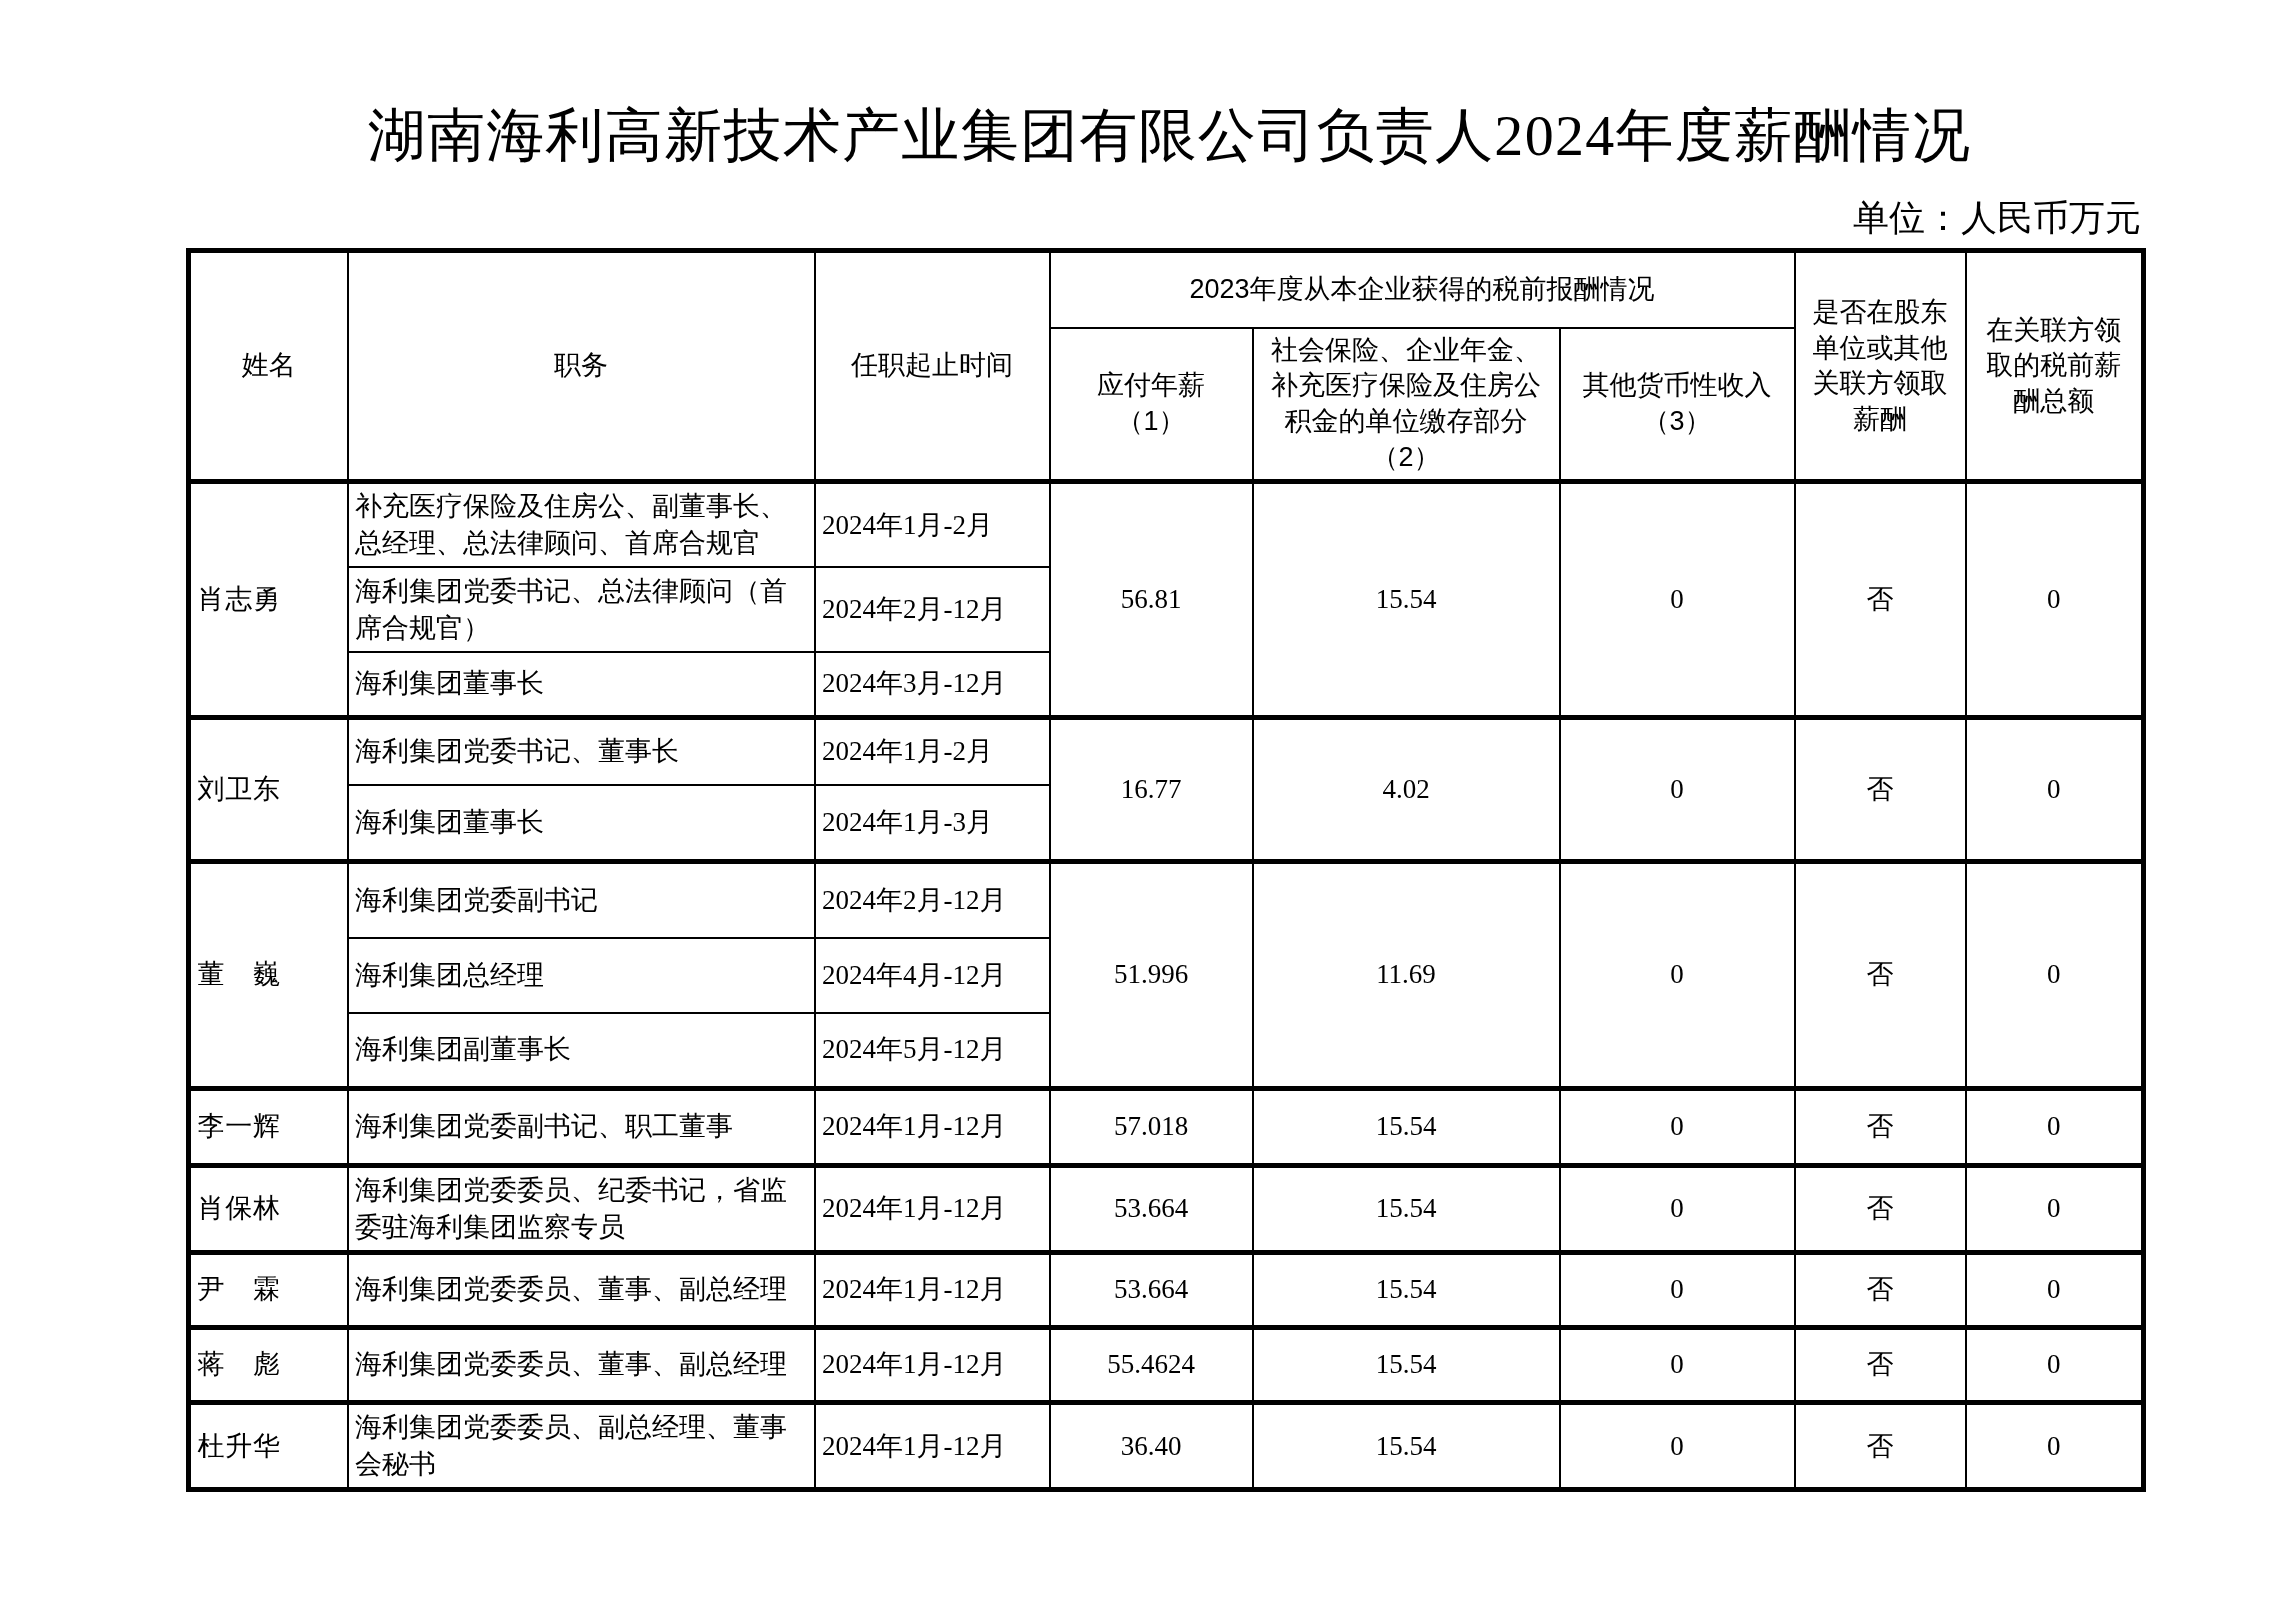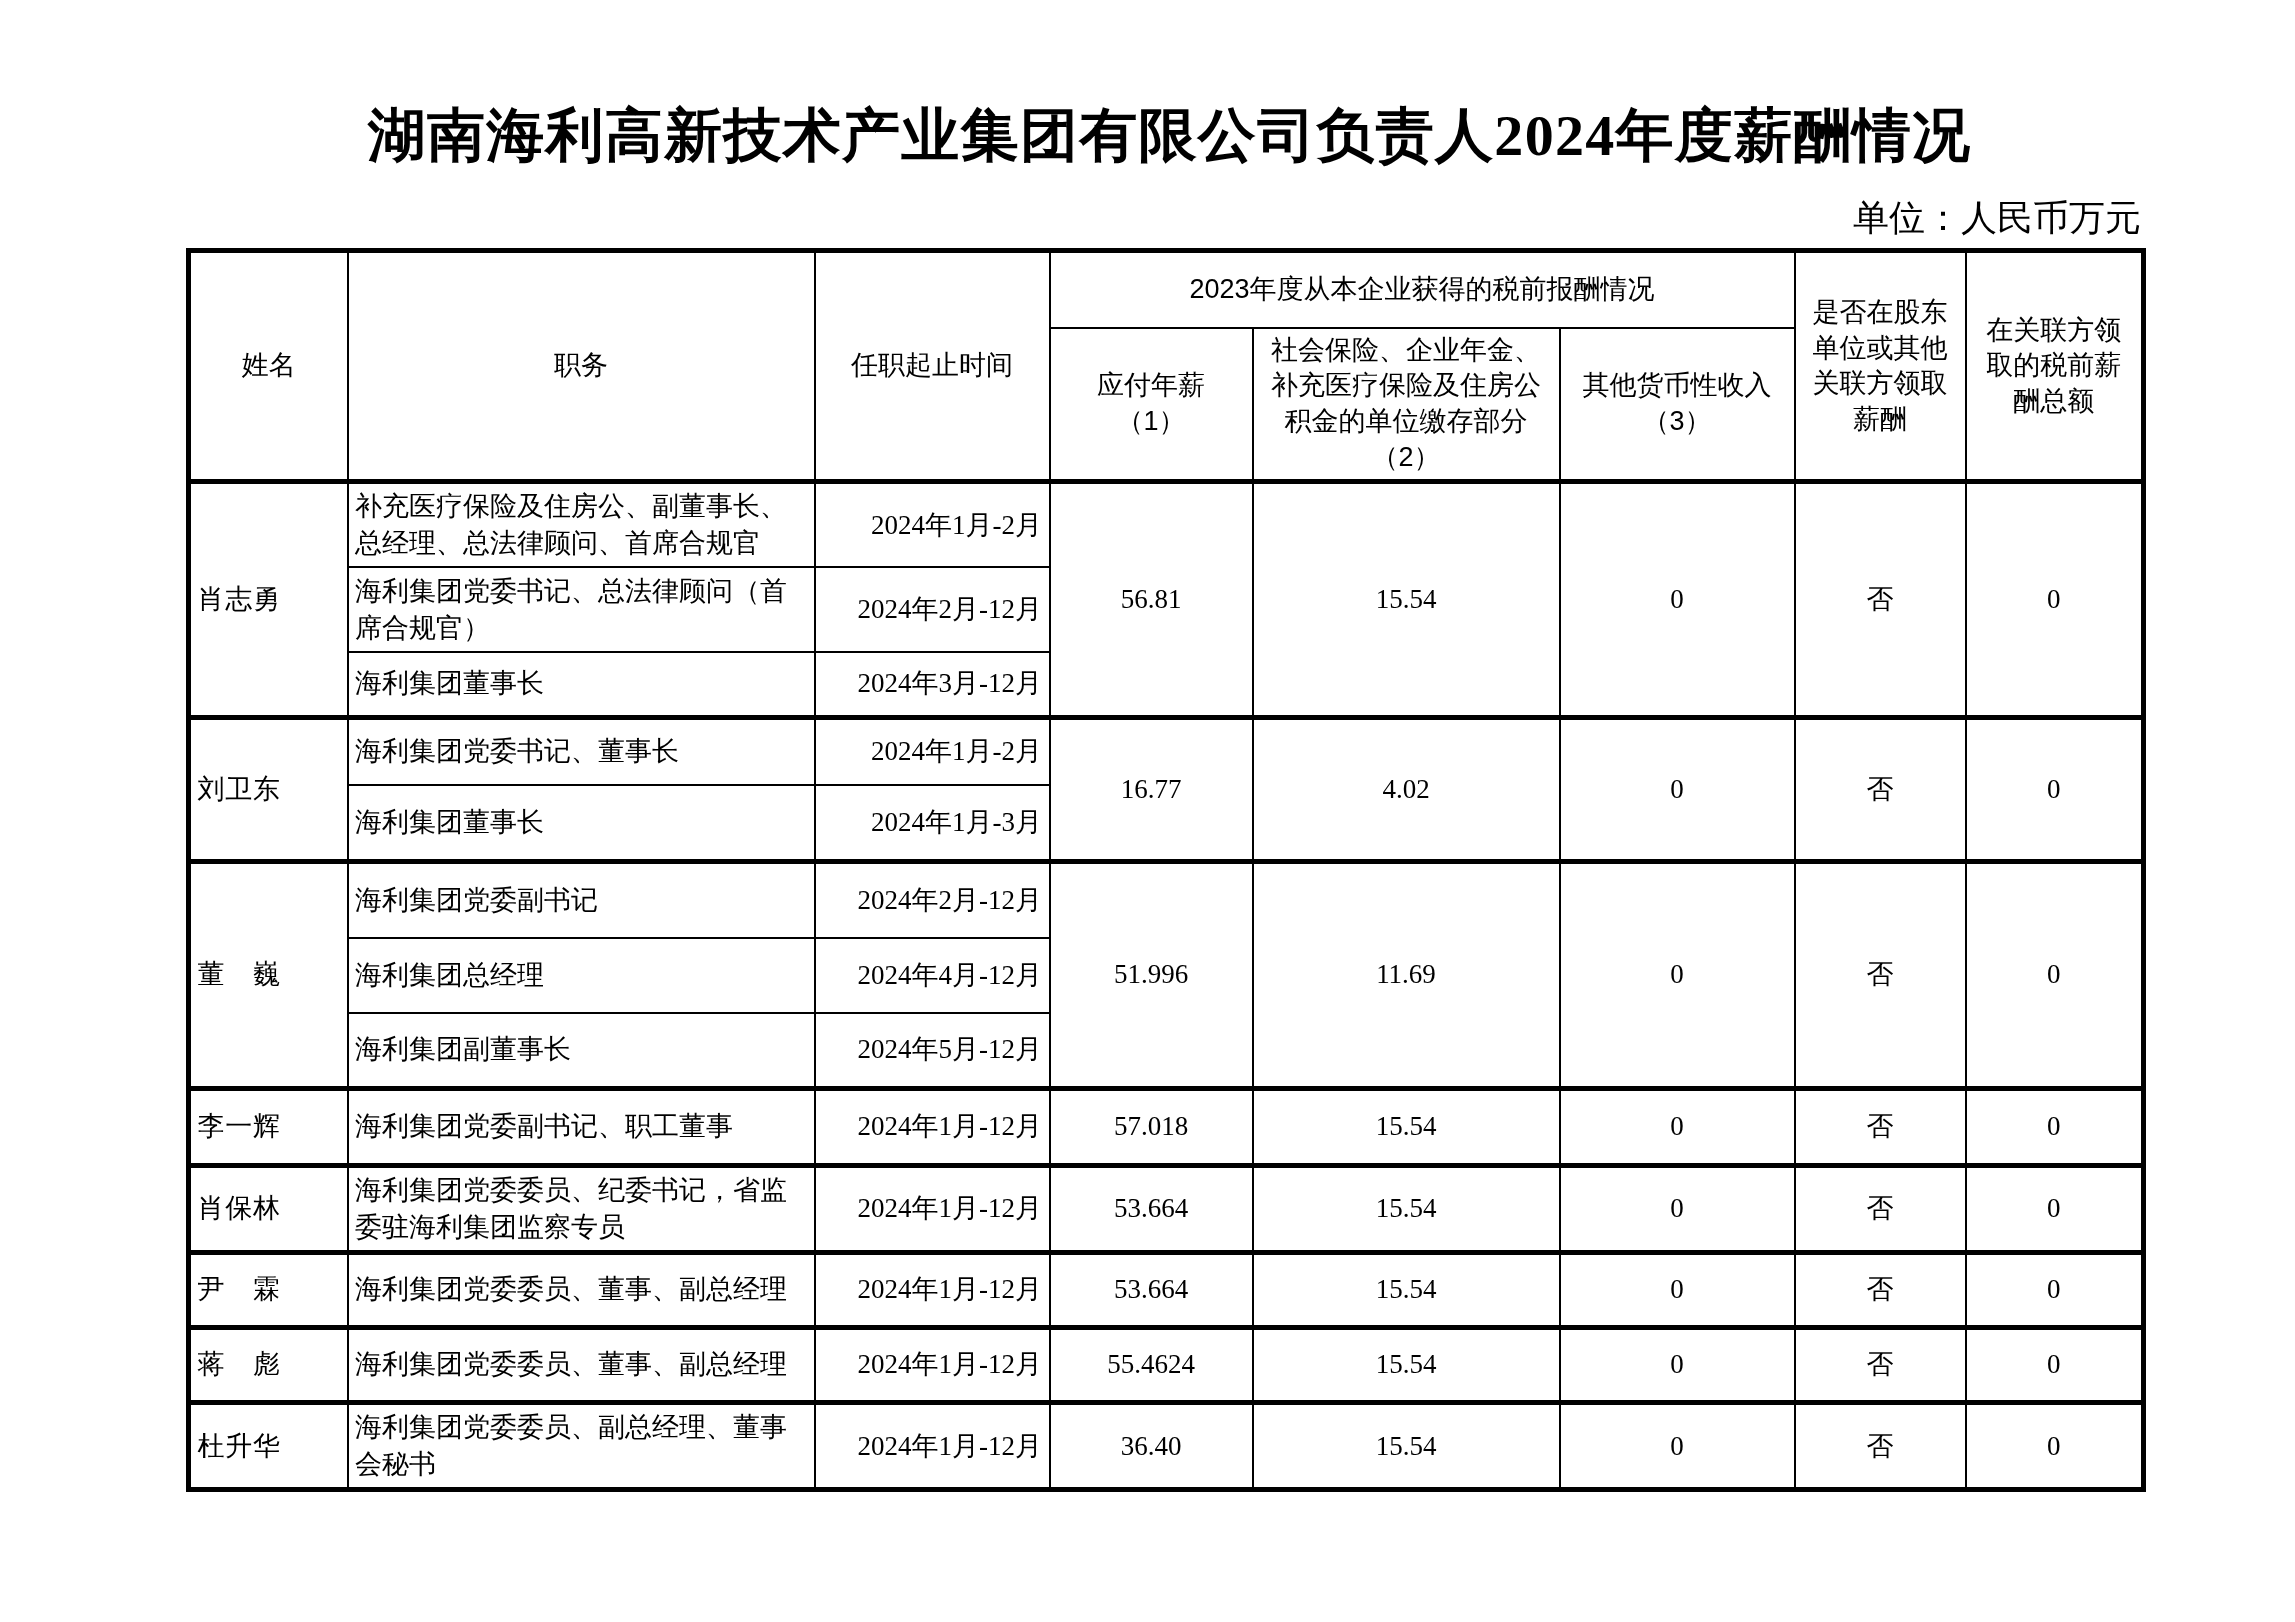--- a/index.html
+++ b/index.html
@@ -21,21 +21,21 @@
     width: 2295px;
     height: 1623px;
     box-sizing: border-box;
     padding: 103px 151px 0 186px;
   }
   .doc-title {
     margin: 0;
     width: 1967px;
     text-align: center;
     font-family: "Liberation Serif", serif;
-    font-weight: bold;
+    font-weight: normal;
     font-size: 58px;
     line-height: 1.15;
     letter-spacing: 1.3px;
     color: #000000;
   }
   .unit-note {
     width: 1955px;
     text-align: right;
     font-size: 36px;
     line-height: 1.2;
@@ -84,21 +84,21 @@
   td.name {
     text-align: left;
     letter-spacing: 0.7px;
   }
   td.pos {
     text-align: left;
     padding-left: 10.5px;
     padding-right: 9.2px;
   }
   td.term {
-    text-align: right;
+    text-align: left;
   }
   td.num {
     text-align: center;
   }
   
   tr.gs > td {
     border-top-width: 5.9px;
   }
   .footnote {
     width: 1955px;

